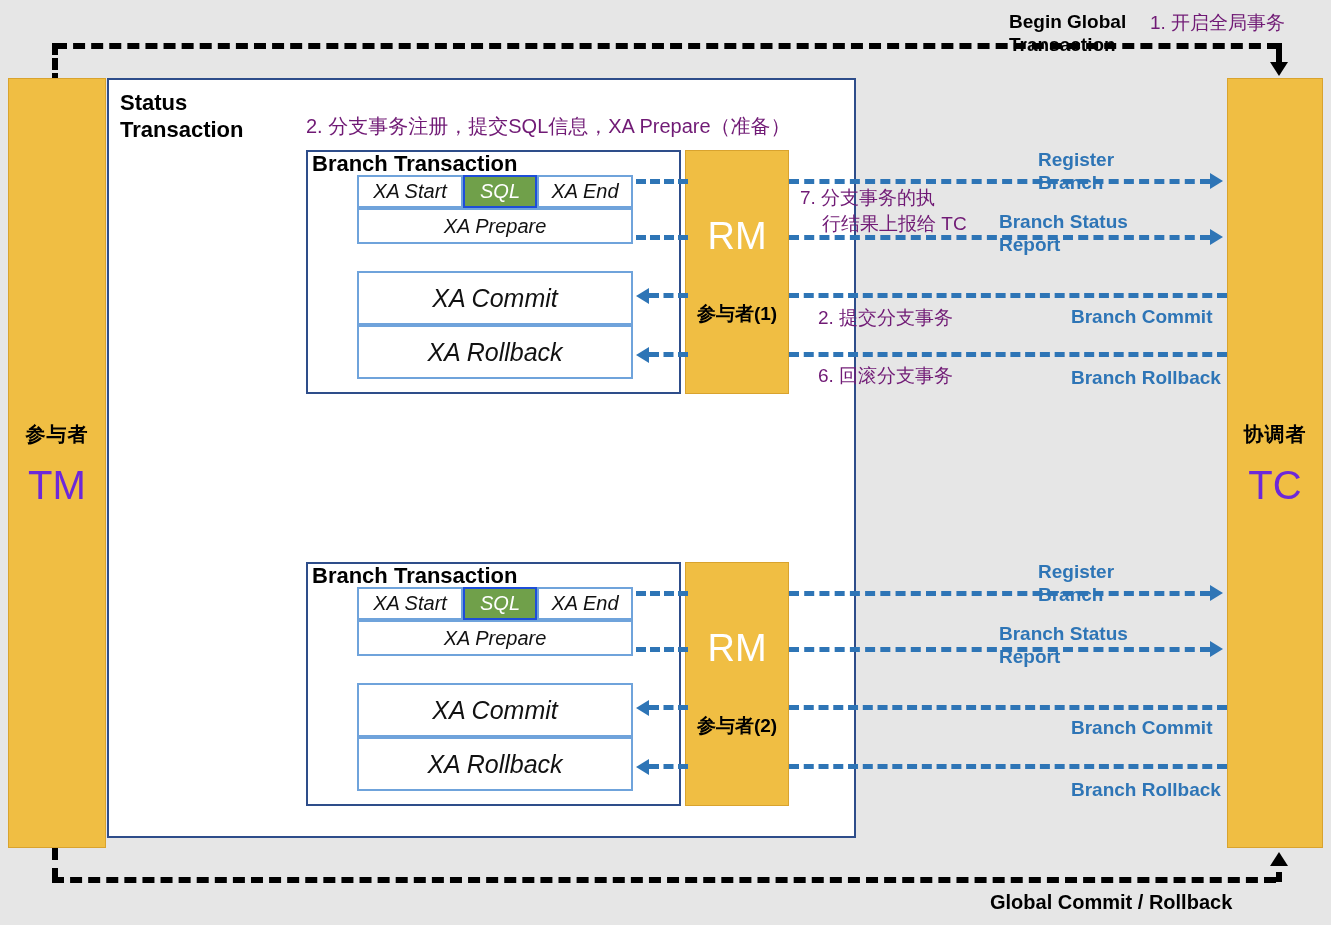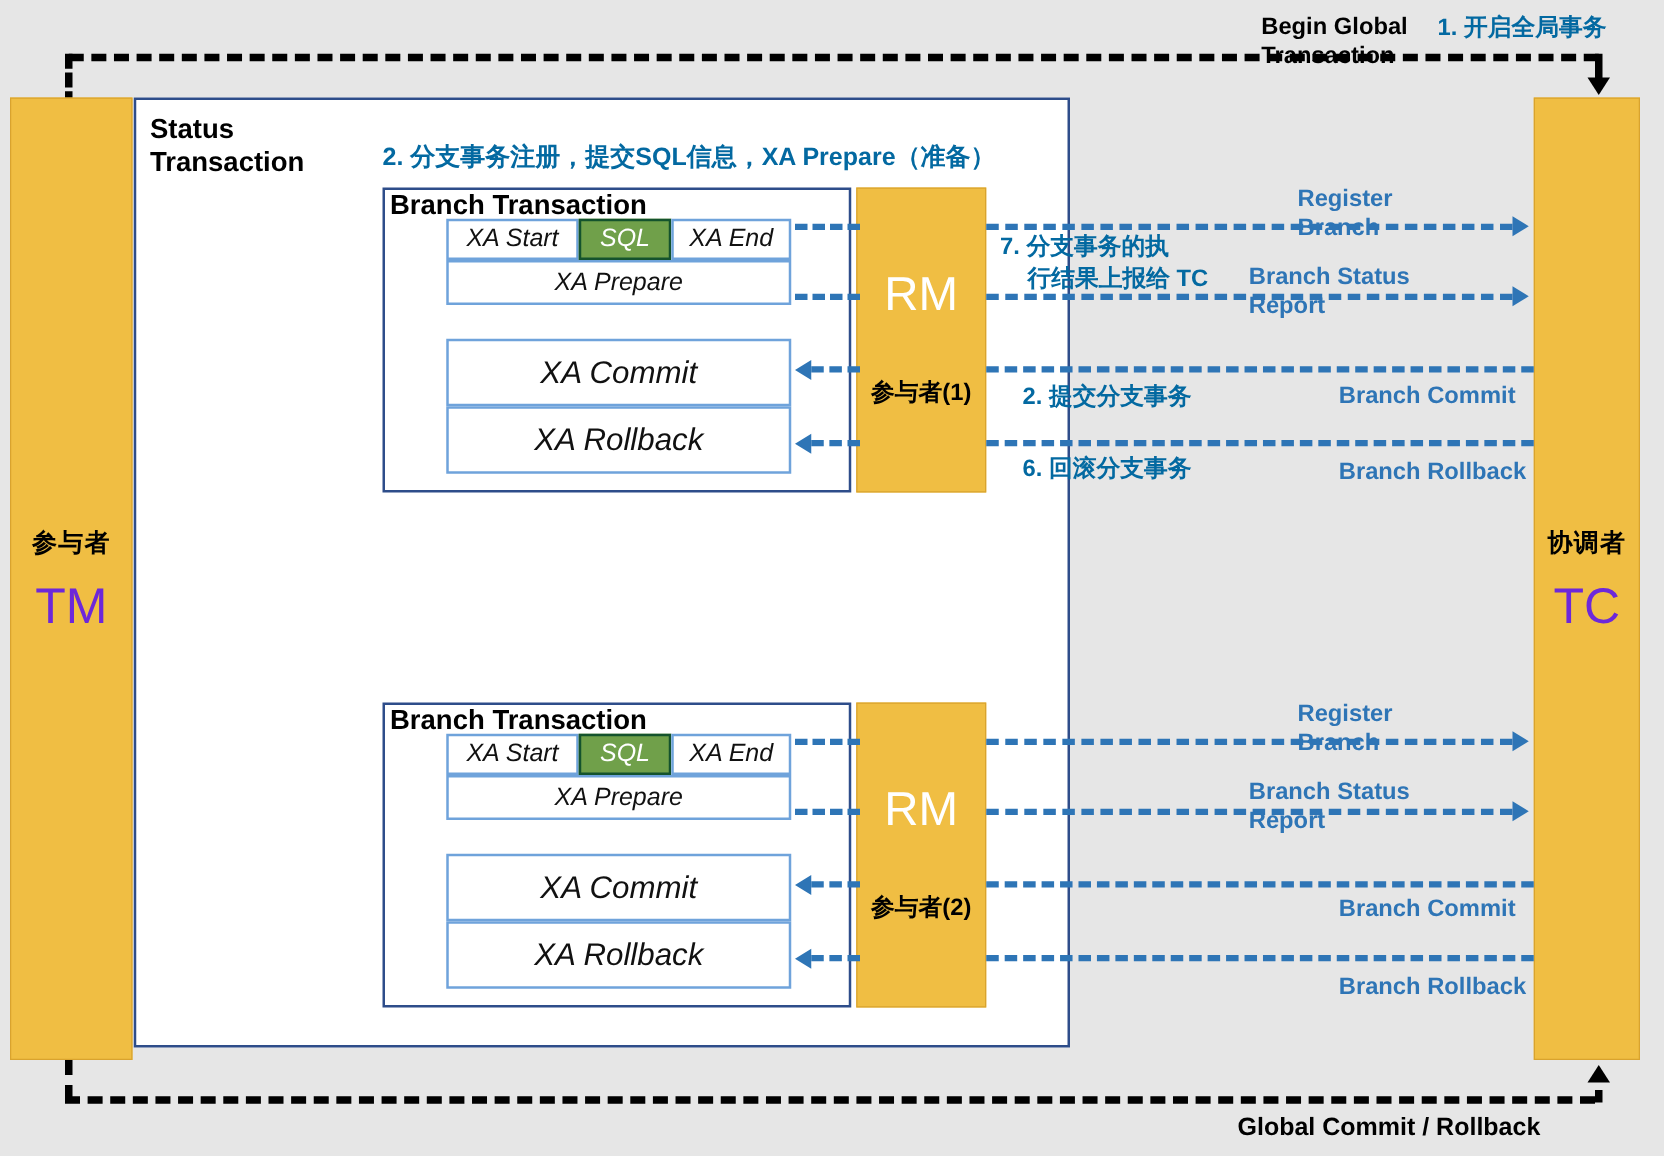--- a/index.html
+++ b/index.html
@@ -53,21 +53,21 @@
   .xa-box{
     background:#ffffff;
     border:2px solid #6FA3DB;
     box-sizing:border-box;
     display:flex;align-items:center;justify-content:center;
     font-style:italic;font-size:20px;color:#111;
     font-family:"Liberation Sans","DejaVu Sans",sans-serif;
   }
   .xa-box.sql{
     background:#70A04A;
-    border:2px solid #14532d;
+    border:2px solid #1d4ed8;
     color:#ffffff;
   }
   .xa-big{font-size:25px;}
 
   
   .rm-block{
     background:#F0BE43;
     border:1px solid #D9A32E;
     box-sizing:border-box;
     display:flex;flex-direction:column;
@@ -90,21 +90,21 @@
   .arrow-l-blue{
     width:0;height:0;
     border-right:13px solid #2E75B6;
     border-top:8px solid transparent;
     border-bottom:8px solid transparent;
   }
   .lbl-blue{
     color:#2E75B6;font-weight:bold;font-size:19px;line-height:1.22;
   }
   .lbl-red{
-    color:#0369a1;font-weight:bold;font-size:19px;line-height:1.35;
+    color:#701a75;font-weight:normal;font-size:19px;line-height:1.35;
   }
   .lbl-black{
     color:#000;font-weight:bold;font-size:19px;line-height:1.22;
   }
 
   
   .dash-black-h{height:0;border-top:6px dashed #000;}
   .dash-black-v{width:0;border-left:6px dashed #000;}
   .arrow-d-black{
     width:0;height:0;
@@ -133,21 +133,21 @@
     <div>Begin Global</div>
     <div>Transaction</div>
   </div>
   <div class="abs lbl-red" style="left:1150px;top:10px;white-space:nowrap;">1. 开启全局事务</div>
 
   <div class="abs col-orange" style="left:8px;top:78px;width:98px;height:770px;">
     <div class="cn">参与者</div>
     <div class="en">TM</div>
   </div>
 
-  <div class="abs col-orange" style="left:1227px;top:78px;width:85px;height:770px;">
+  <div class="abs col-orange" style="left:1227px;top:78px;width:96px;height:770px;">
     <div class="cn">协调者</div>
     <div class="en">TC</div>
   </div>
 
   <div class="abs gt-panel" style="left:107px;top:78px;width:749px;height:760px;"></div>
   <div class="abs gt-title" style="left:120px;top:90px;width:190px;">
     <div>Status</div>
     <div>Transaction</div>
   </div>
 

